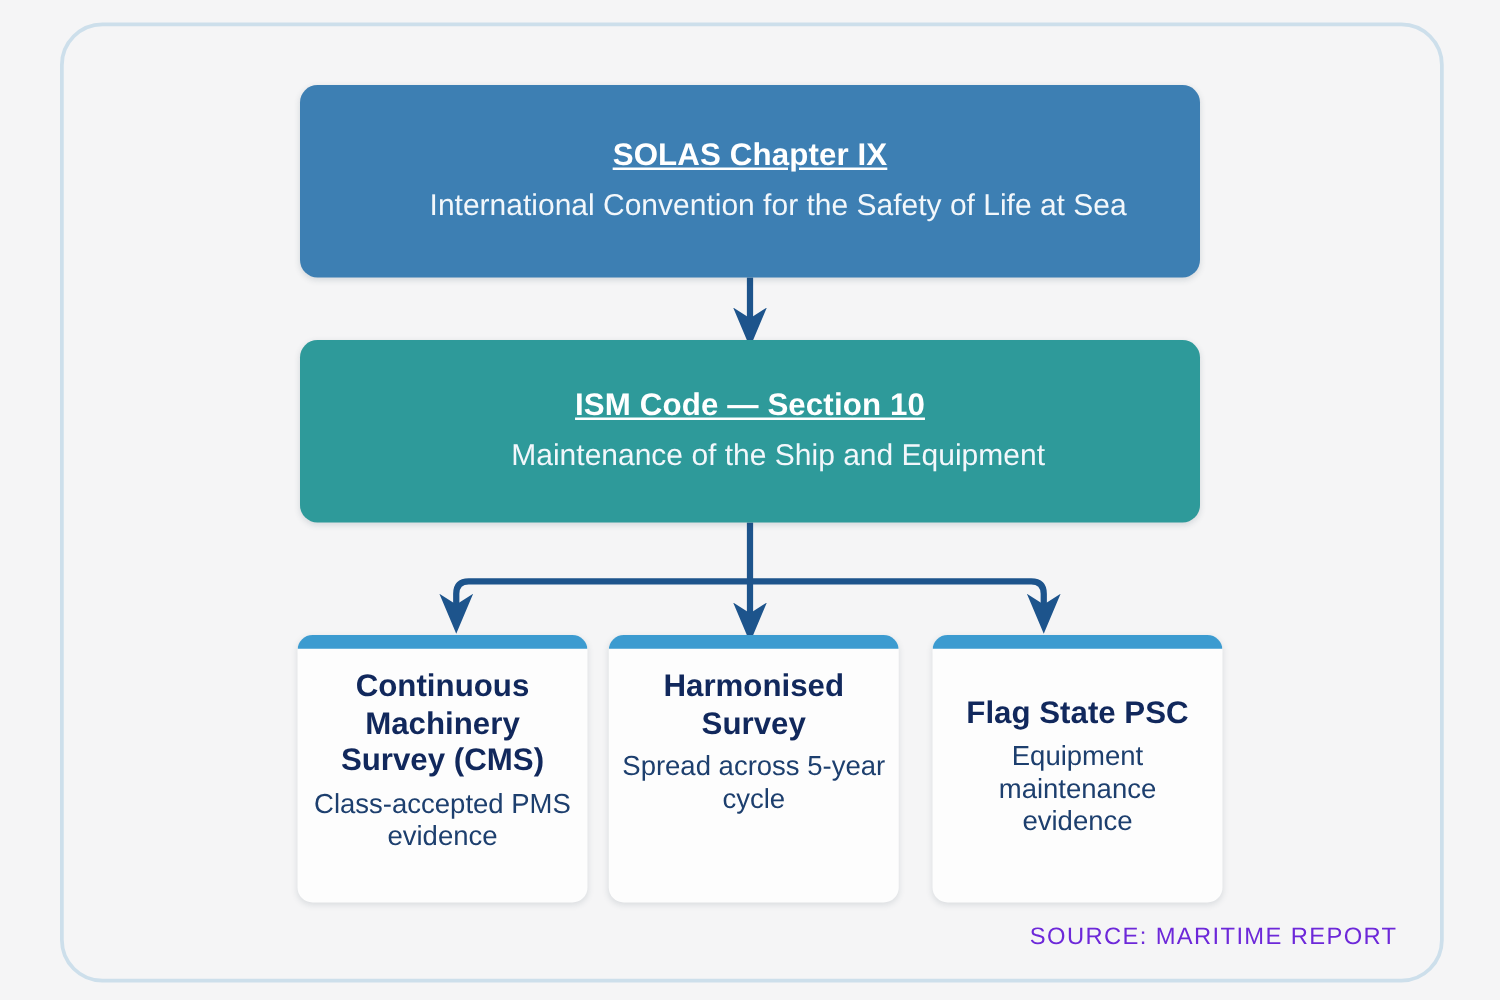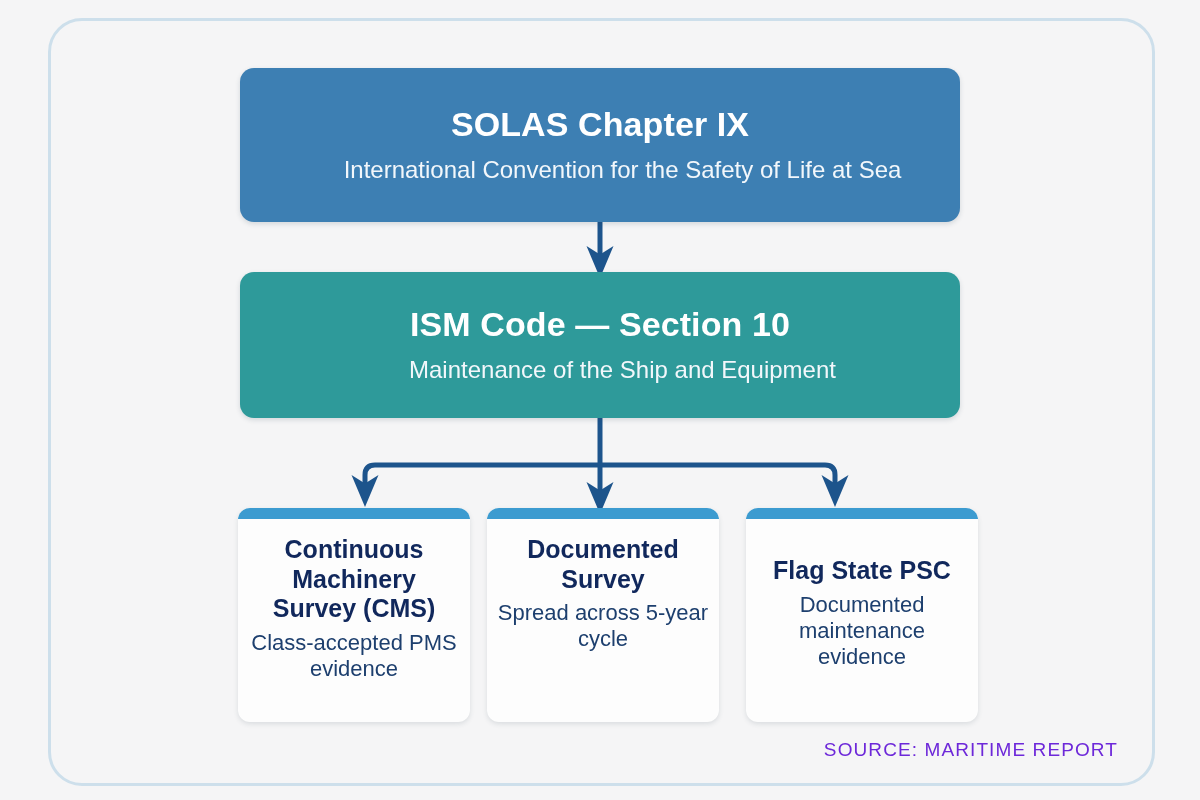--- a/index.html
+++ b/index.html
@@ -50,25 +50,26 @@
     border-radius: 14px;
     display: flex;
     flex-direction: column;
     align-items: center;
     justify-content: center;
     text-align: center;
     color: #ffffff;
     box-shadow: 0 2px 5px rgba(40,60,80,0.16);
   }
   .banner .b-title {
-    font-size: 34px;
+    font-size: 25px;
     font-weight: bold;
     line-height: 1.14;
     letter-spacing: 0.1px;
     margin-bottom: 12px;
+    text-decoration: underline;
   }
   .banner .b-sub {
     font-size: 24px;
     font-weight: normal;
     line-height: 1.2;
     color: #f2f7fb;
     margin-left: 45px;
   }
 
   #banner-solas {
@@ -185,28 +186,28 @@
     <div class="card-accent"></div>
     <div class="card-body">
       <div class="card-title">Continuous Machinery Survey (CMS)</div>
       <div class="card-desc">Class-accepted PMS evidence</div>
     </div>
   </div>
 
   <div class="card" id="card-harm">
     <div class="card-accent"></div>
     <div class="card-body">
-      <div class="card-title">Documented Survey</div>
+      <div class="card-title">Harmonised Survey</div>
       <div class="card-desc">Spread across 5-year cycle</div>
     </div>
   </div>
 
   <div class="card" id="card-psc">
     <div class="card-accent"></div>
     <div class="card-body">
       <div class="card-title">Flag State PSC</div>
-      <div class="card-desc">Documented maintenance evidence</div>
+      <div class="card-desc">Equipment maintenance evidence</div>
     </div>
   </div>
 
   <div id="source-caption">SOURCE: MARITIME REPORT</div>
 
 </div>
 
 </body></html>

